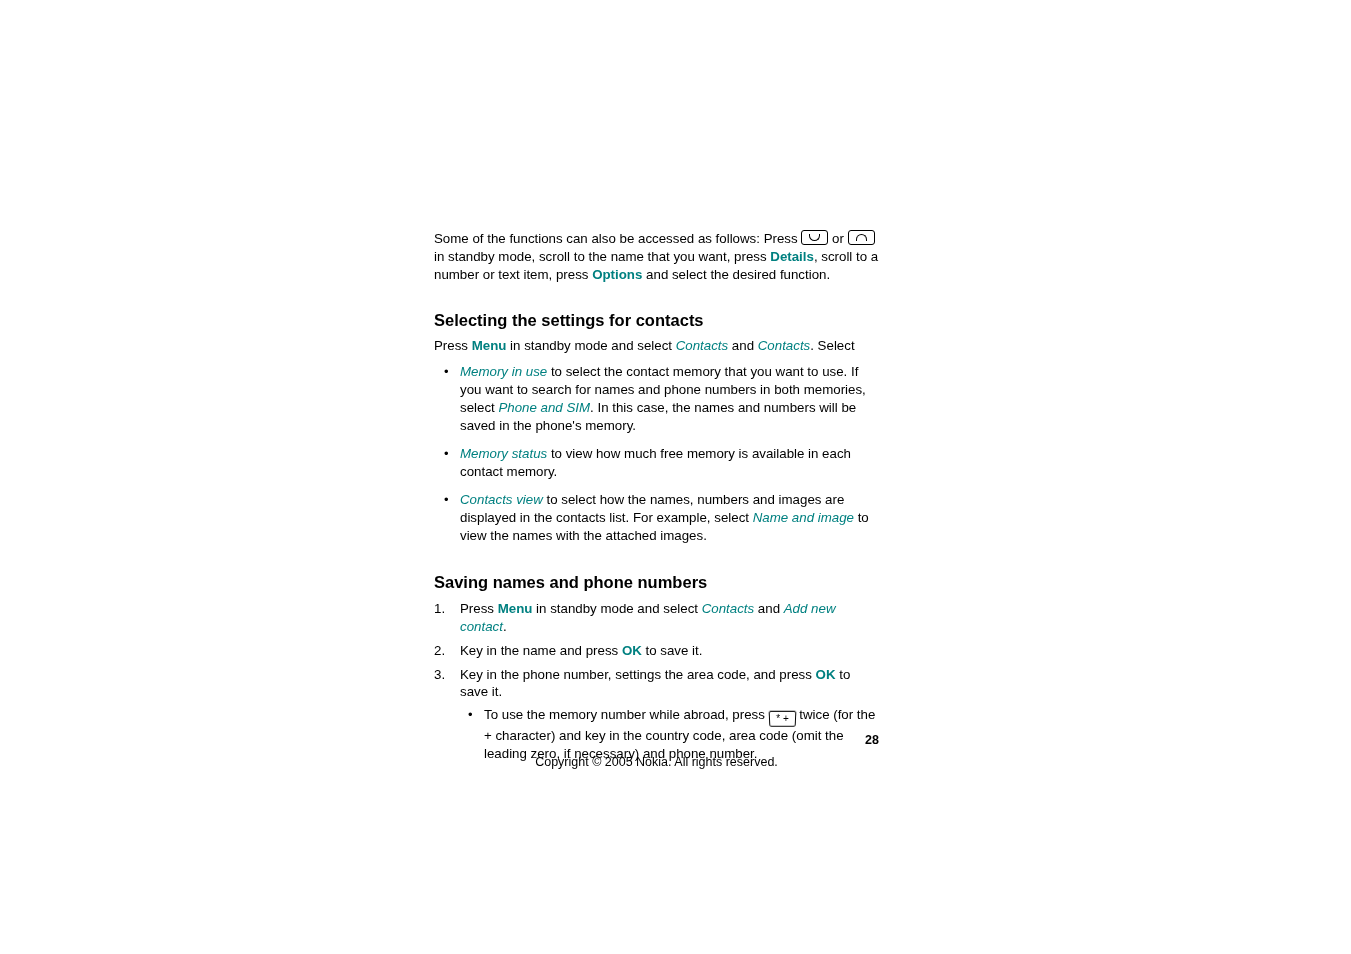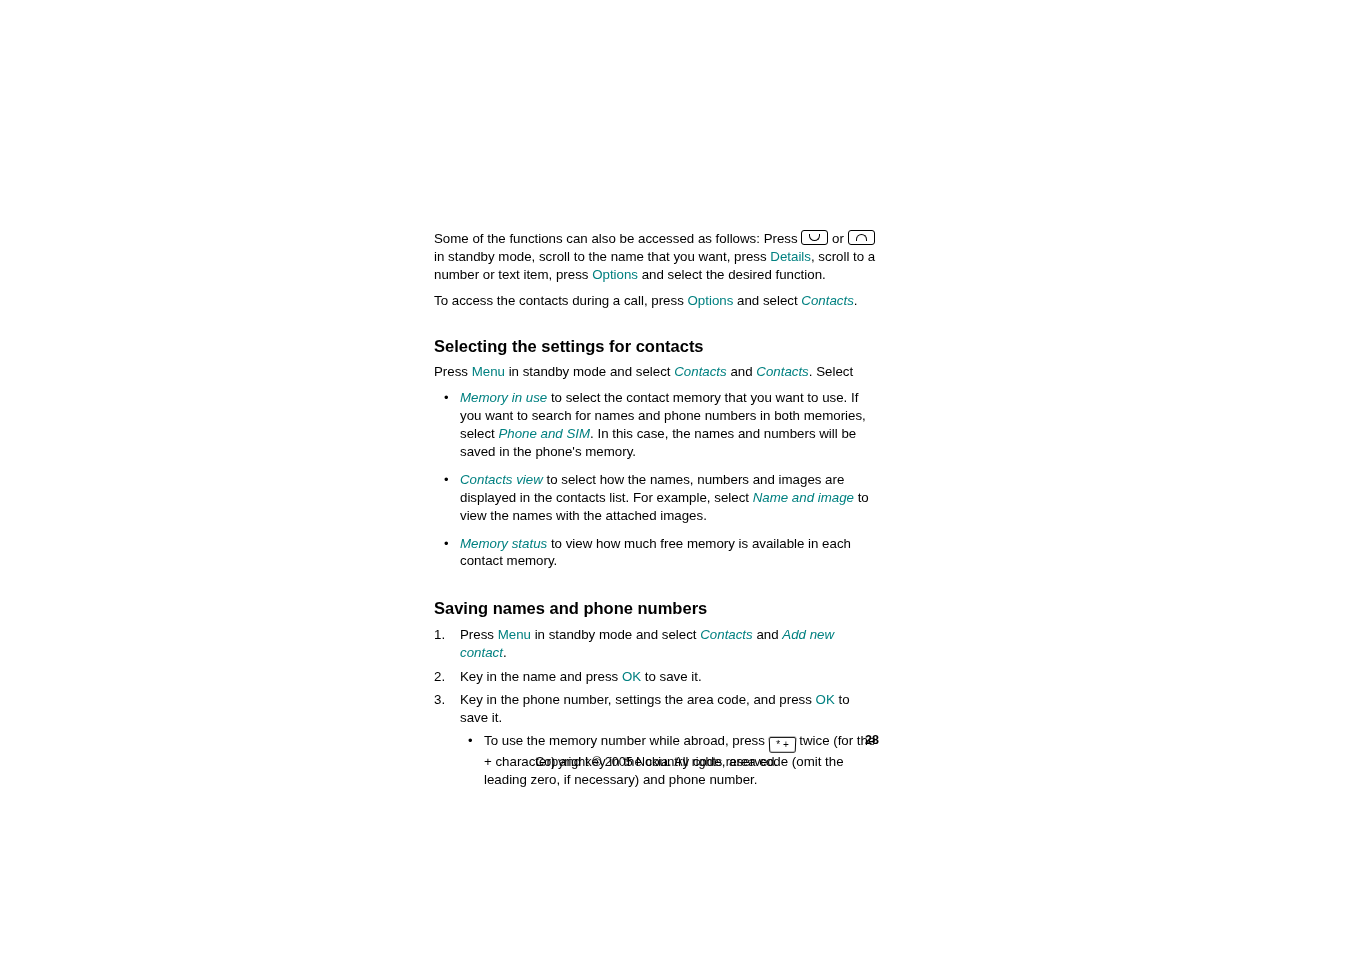--- a/index.html
+++ b/index.html
@@ -19,21 +19,21 @@
   .content {
     position: absolute;
     left: 434px;
     top: 230px;
     width: 445px;
     font-size: 13.3px;
     line-height: 1.35;
   }
   .teal { color: #008080; }
   .teal-i { color: #008080; font-style: italic; }
-  .bold { font-weight: normal; }
+  .bold { font-weight: bold; }
   .key {
     display: inline-block;
     border: 1px solid #000;
     border-radius: 3px;
     width: 25px;
     height: 13px;
     vertical-align: -2px;
     text-align: center;
     font-size: 11px;
     line-height: 12px;
@@ -146,39 +146,36 @@
 </head>
 <body>
 
 <div class="page">
   <div class="content">
 
     <p>
       <span>Some of the functions can also be accessed as follows: Press </span><span class="key down"></span><span> or </span><span class="key up"></span><span> in standby mode, scroll to the name that you want, press </span><span class="teal bold">Details</span><span>, scroll to a number or text item, press </span><span class="teal bold">Options</span><span> and select the desired function.</span>
     </p>
 
-    <p>
-      <span>To access the contacts during a call, press </span><span class="teal bold">Options</span><span> and select </span><span class="teal-i">Contacts</span><span>.</span>
-    </p>
 
     <h2>Selecting the settings for contacts</h2>
 
     <p>
       <span>Press </span><span class="teal bold">Menu</span><span> in standby mode and select </span><span class="teal-i">Contacts</span><span> and </span><span class="teal-i">Contacts</span><span>. Select</span>
     </p>
 
     <ul class="bullets">
       <li>
         <span class="teal-i">Memory in use</span><span> to select the contact memory that you want to use. If you want to search for names and phone numbers in both memories, select </span><span class="teal-i">Phone and SIM</span><span>. In this case, the names and numbers will be saved in the phone's memory.</span>
       </li>
       <li>
+        <span class="teal-i">Memory status</span><span> to view how much free memory is available in each contact memory.</span>
+      </li>
+      <li>
         <span class="teal-i">Contacts view</span><span> to select how the names, numbers and images are displayed in the contacts list. For example, select </span><span class="teal-i">Name and image</span><span> to view the names with the attached images.</span>
-      </li>
-      <li>
-        <span class="teal-i">Memory status</span><span> to view how much free memory is available in each contact memory.</span>
       </li>
     </ul>
 
     <h2>Saving names and phone numbers</h2>
 
     <ol class="nums">
       <li>
         <span class="num">1.</span>
         <span>Press </span><span class="teal bold">Menu</span><span> in standby mode and select </span><span class="teal-i">Contacts</span><span> and </span><span class="teal-i">Add new contact</span><span>.</span>
       </li>

